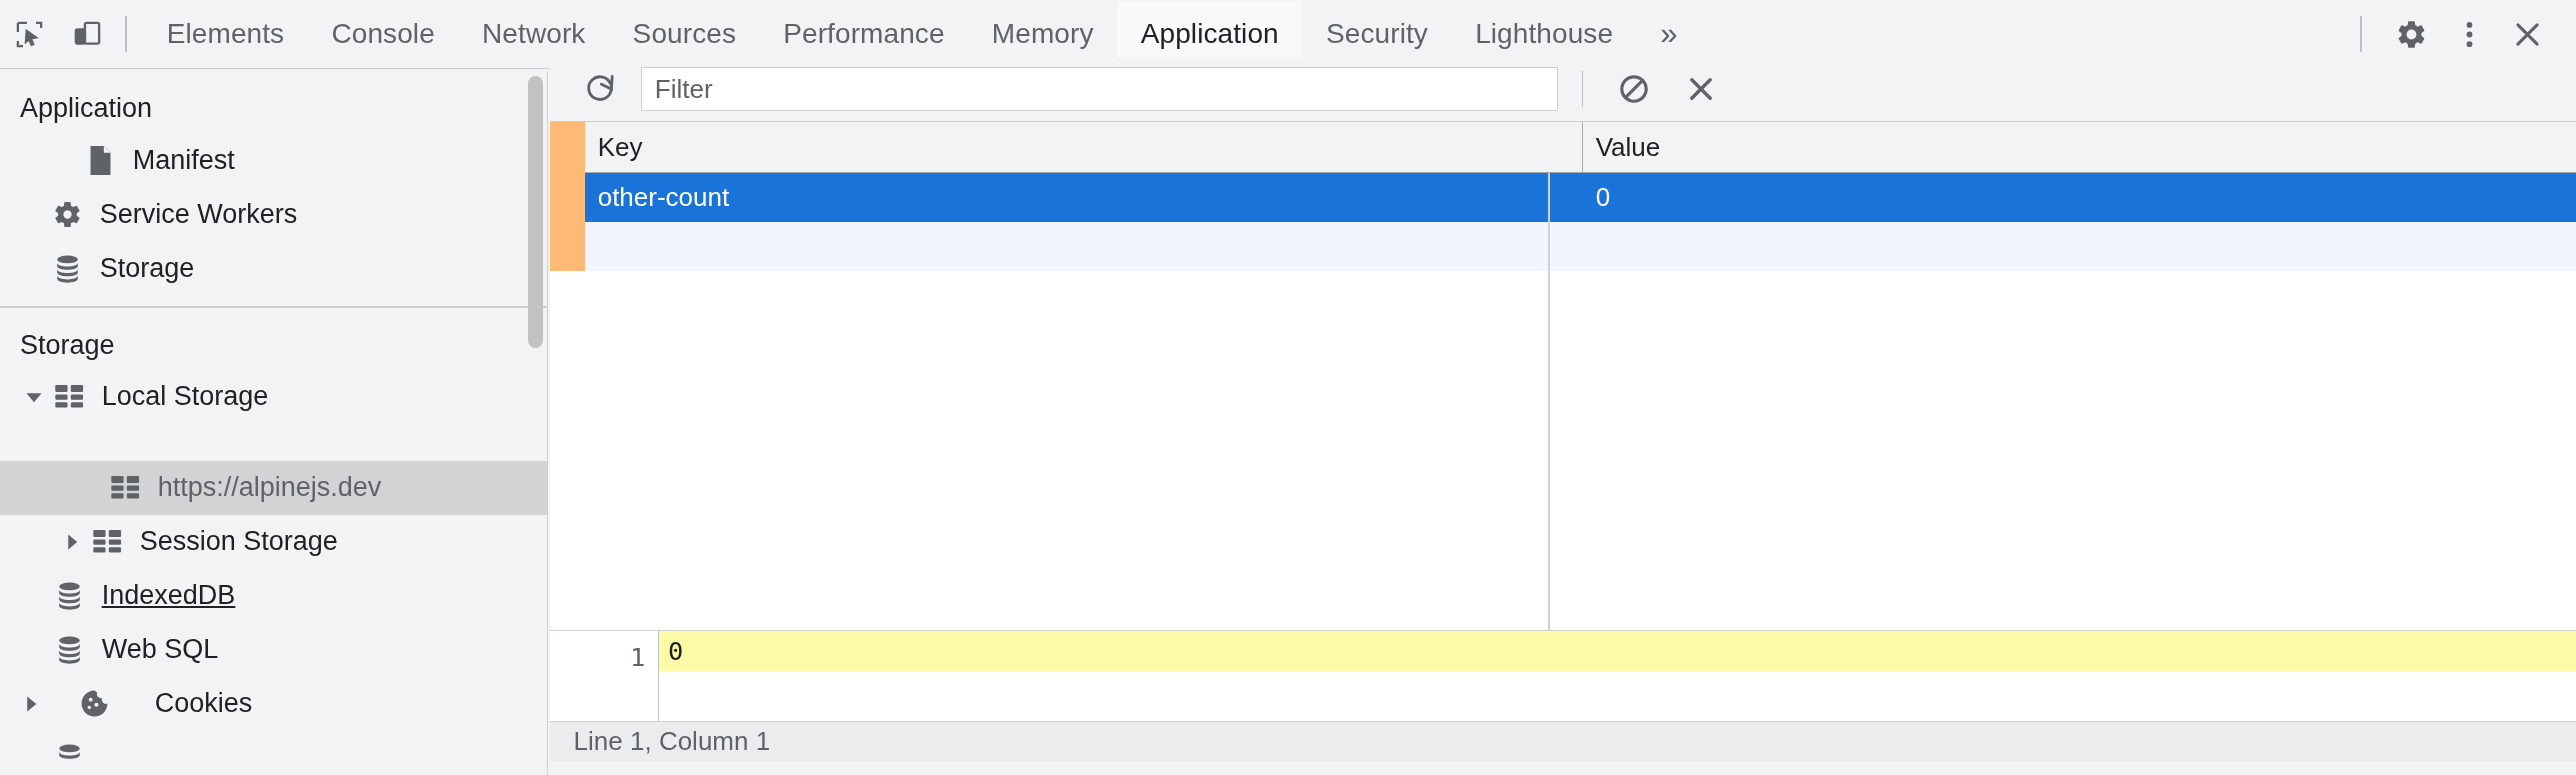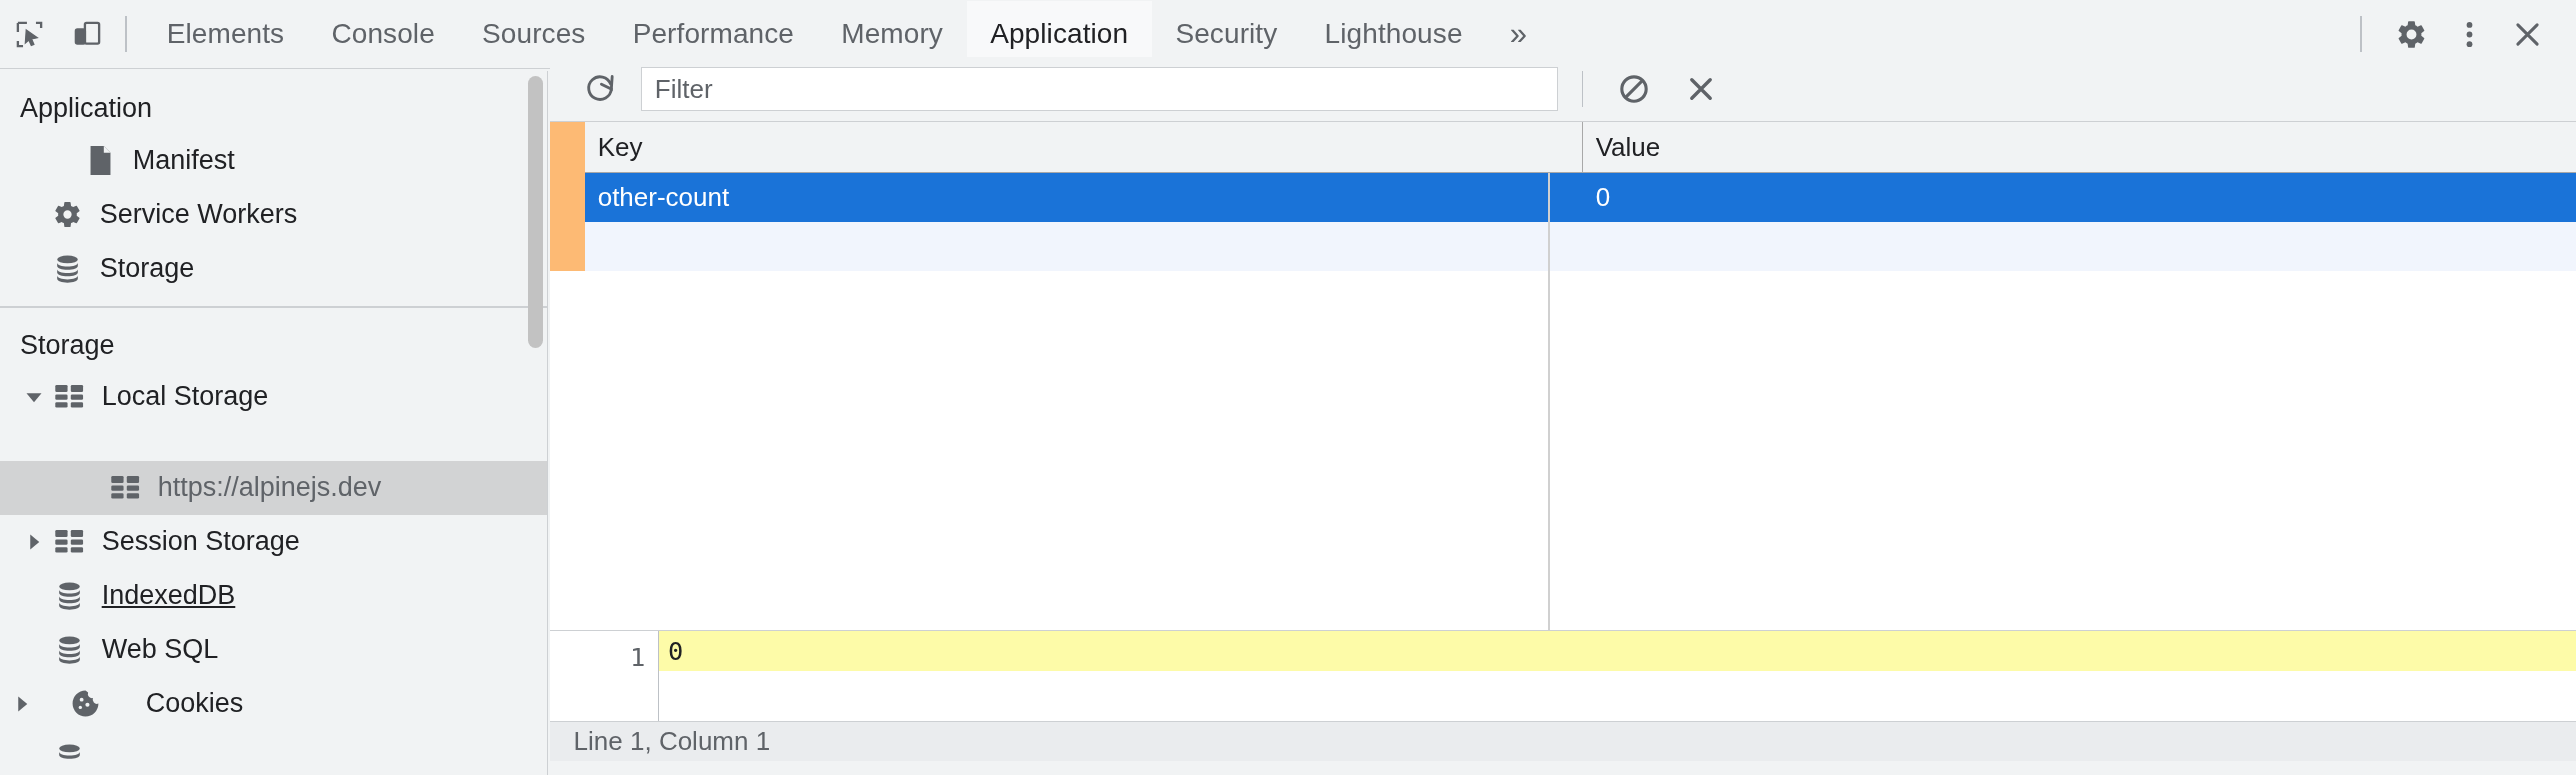--- a/index.html
+++ b/index.html
@@ -315,20 +315,23 @@
     <div class="tb-sep"></div>
 
     <div class="tabs">
       <div class="tab">
           <span>Elements</span>
         </div>
       <div class="tab">
           <span>Console</span>
         </div>
       <div class="tab">
+          <span>Network</span>
+        </div>
+      <div class="tab">
           <span>Sources</span>
         </div>
       <div class="tab">
           <span>Performance</span>
         </div>
       <div class="tab">
           <span>Memory</span>
         </div>
       <div class="tab active">
           <span>Application</span>
@@ -431,21 +434,21 @@
             <rect x="13" y="1" width="9.5" height="5.5" rx="1"></rect>
           <rect x="1" y="8.5" width="9.5" height="4" rx="1"></rect>
             <rect x="13" y="8.5" width="9.5" height="4" rx="1"></rect>
           <rect x="1" y="14.5" width="9.5" height="4" rx="1"></rect>
             <rect x="13" y="14.5" width="9.5" height="4" rx="1"></rect>
         </svg>
       </span>
       <span class="sb-label">https://alpinejs.dev</span>
     </div>
 
-    <div class="sb-item" style="padding-left:18px;">
+    <div class="sb-item" style="padding-left:18px;margin-left:38px;">
       <span class="sb-arrow">
         <svg width="18" height="18" viewBox="0 0 12 12" fill="#5f6368">
             <path d="M3.5 1 L3.5 11 L9.5 6 Z"></path>
           </svg>
       </span>
       <span class="sb-ico">
         <svg width="31" height="27" viewBox="0 0 24 20" fill="#5f6368">
           <rect x="1" y="1" width="9.5" height="5.5" rx="1"></rect>
             <rect x="13" y="1" width="9.5" height="5.5" rx="1"></rect>
           <rect x="1" y="8.5" width="9.5" height="4" rx="1"></rect>
@@ -474,21 +477,21 @@
         <svg width="31" height="31" viewBox="0 0 24 24" fill="#5f6368">
           <ellipse cx="12" cy="5" rx="8" ry="3"></ellipse>
           <path d="M4 7.5c0 1.66 3.58 3 8 3s8-1.34 8-3V10c0 1.66-3.58 3-8 3s-8-1.34-8-3z"></path>
           <path d="M4 12.5c0 1.66 3.58 3 8 3s8-1.34 8-3V15c0 1.66-3.58 3-8 3s-8-1.34-8-3z"></path>
           <path d="M4 17.5c0 1.66 3.58 3 8 3s8-1.34 8-3V20c0 1.66-3.58 3-8 3s-8-1.34-8-3z"></path>
         </svg>
       </span>
       <span class="sb-label">Web SQL</span>
     </div>
 
-    <div class="sb-item" style="padding-left:6px;gap:28px;">
+    <div class="sb-item" style="padding-left:15px;gap:28px;">
       <span class="sb-arrow">
         <svg width="18" height="18" viewBox="0 0 12 12" fill="#5f6368">
             <path d="M3.5 1 L3.5 11 L9.5 6 Z"></path>
           </svg>
       </span>
       <span class="sb-ico">
         <svg width="31" height="31" viewBox="0 0 24 24" fill="#5f6368">
           <path d="M12 2a10 10 0 1 0 10 10 3.2 3.2 0 0 1-4.2-4.2A3.3 3.3 0 0 1 14 3.5 10 10 0 0 0 12 2z"></path>
           <circle cx="9" cy="9" r="1.5" fill="#f1f3f4"></circle>
           <circle cx="13.5" cy="13" r="1.6" fill="#f1f3f4"></circle>

